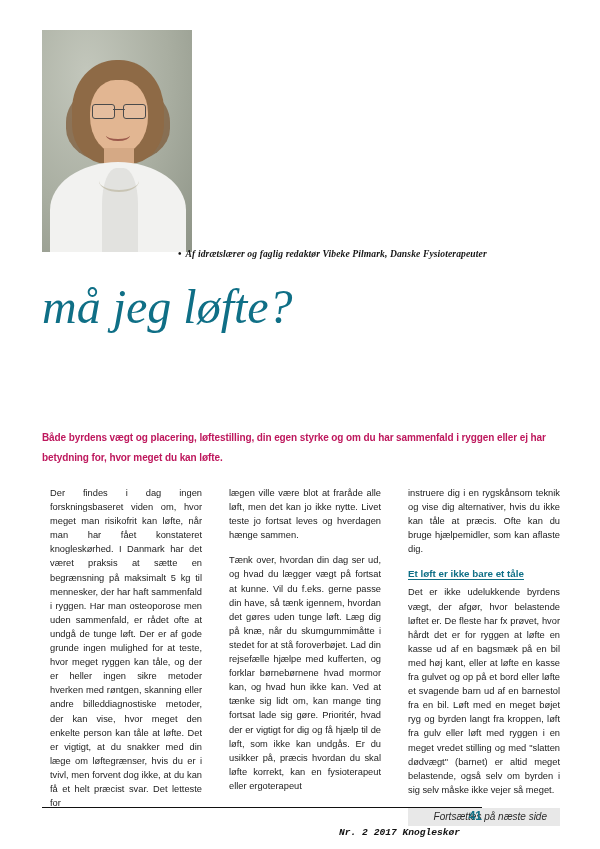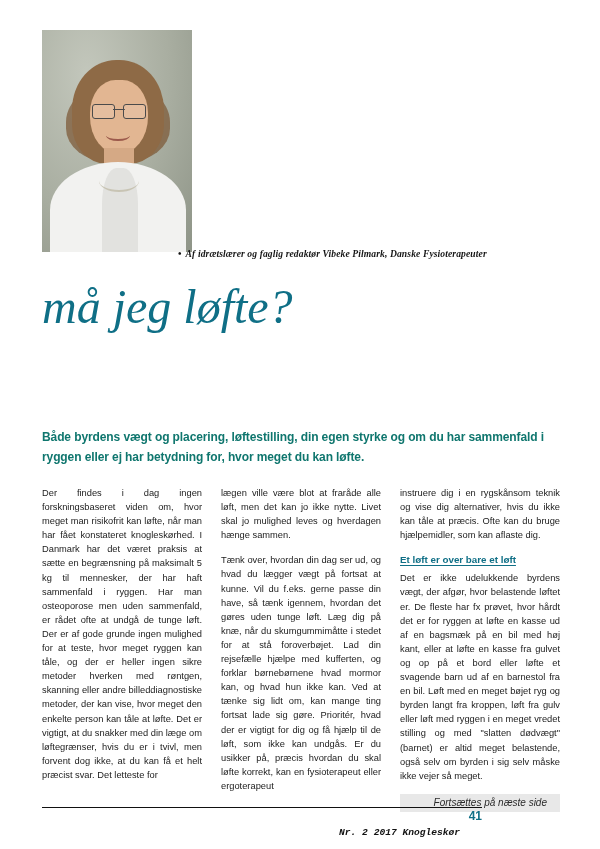--- a/index.html
+++ b/index.html
@@ -182,23 +182,23 @@
   }
 
   
   .deck {
     position: absolute;
     left: 42px;
     top: 428px;
     width: 516px;
     font-family: "Liberation Sans", sans-serif;
     font-weight: bold;
-    font-size: 12px;
+    font-size: 10px;
     line-height: 19.5px;
-    color: #0f766e;
+    color: #be185d;
     letter-spacing: -0.1px;
   }
 
   
   .columns {
     position: absolute;
     left: 42px;
     top: 486px;
     width: 518px;
     display: flex;
@@ -206,20 +206,21 @@
   }
   .col {
     width: 160px;
     font-family: "Liberation Sans", sans-serif;
     font-size: 9.3px;
     line-height: 14.1px;
     color: #1b1b1b;
     text-align: justify;
     text-justify: inter-word;
     hyphens: manual;
+    margin-left: 8px;
   }
   .col p {
     margin: 0 0 11px 0;
   }
   .col p:last-child { margin-bottom: 0; }
 
   .subhead {
     color: #0f6f86;
     font-family: "Liberation Sans", sans-serif;
     font-weight: bold;
@@ -312,27 +313,27 @@
 
   <div class="deck">Både byrdens vægt og placering, løftestilling, din egen styrke og om du har sammenfald i ryggen eller ej har betydning for, hvor meget du kan løfte.</div>
 
   <div class="columns">
 
     <div class="col">
       <p>Der findes i dag ingen forskningsbaseret viden om, hvor meget man risikofrit kan løfte, når man har fået konstateret knogleskørhed. I Danmark har det været praksis at sætte en begrænsning på maksimalt 5 kg til mennesker, der har haft sammenfald i ryggen. Har man osteoporose men uden sammenfald, er rådet ofte at undgå de tunge løft. Der er af gode grunde ingen mulighed for at teste, hvor meget ryggen kan tåle, og der er heller ingen sikre metoder hverken med røntgen, skanning eller andre billeddiagnostiske metoder, der kan vise, hvor meget den enkelte person kan tåle at løfte. Det er vigtigt, at du snakker med din læge om løftegrænser, hvis du er i tvivl, men forvent dog ikke, at du kan få et helt præcist svar. Det letteste for</p>
     </div>
 
     <div class="col">
-      <p>lægen ville være blot at fraråde alle løft, men det kan jo ikke nytte. Livet skal jo mulighed leves og hverdagen hænge sammen.</p>
+      <p>lægen ville være blot at fraråde alle løft, men det kan jo ikke nytte. Livet teste jo fortsat leves og hverdagen hænge sammen.</p>
       <p>Tænk over, hvordan din dag ser ud, og hvad du lægger vægt på fortsat at kunne. Vil du f.eks. gerne passe din have, så tænk igennem, hvordan det gøres uden tunge løft. Læg dig på knæ, når du skumgummimåtte i stedet for at stå foroverbøjet. Lad din rejsefælle hjælpe med kufferten, og forklar børnebørnene hvad mormor kan, og hvad hun ikke kan. Ved at tænke sig lidt om, kan mange ting fortsat lade sig gøre. Prioritér, hvad der er vigtigt for dig og få hjælp til de løft, som ikke kan undgås. Er du usikker på, præcis hvordan du skal løfte korrekt, kan en fysioterapeut eller ergoterapeut</p>
     </div>
 
     <div class="col">
       <p>instruere dig i en rygskånsom teknik og vise dig alternativer, hvis du ikke kan tåle at præcis. Ofte kan du bruge hjælpemidler, som kan aflaste dig.</p>
-      <h3 class="subhead">Et løft er over bare et løft</h3>
+      <h3 class="subhead">Et løft er ikke bare et tåle</h3>
       <p>Det er ikke udelukkende byrdens vægt, der afgør, hvor belastende løftet er. De fleste har fx prøvet, hvor hårdt det er for ryggen at løfte en kasse ud af en bagsmæk på en bil med høj kant, eller at løfte en kasse fra gulvet og op på et bord eller løfte et svagende barn ud af en barnestol fra en bil. Løft med en meget bøjet ryg og byrden langt fra kroppen, løft fra gulv eller løft med ryggen i en meget vredet stilling og med "slatten dødvægt" (barnet) er altid meget belastende, også selv om byrden i sig selv måske ikke vejer så meget.</p>
       <span class="continued">Fortsættes på næste side</span>
     </div>
 
   </div>
 
   <div class="footer">
     <div class="rule"></div>
     <div class="issue">Nr. 2 2017 Knogleskør</div>
     <div class="pagenum">41</div>

